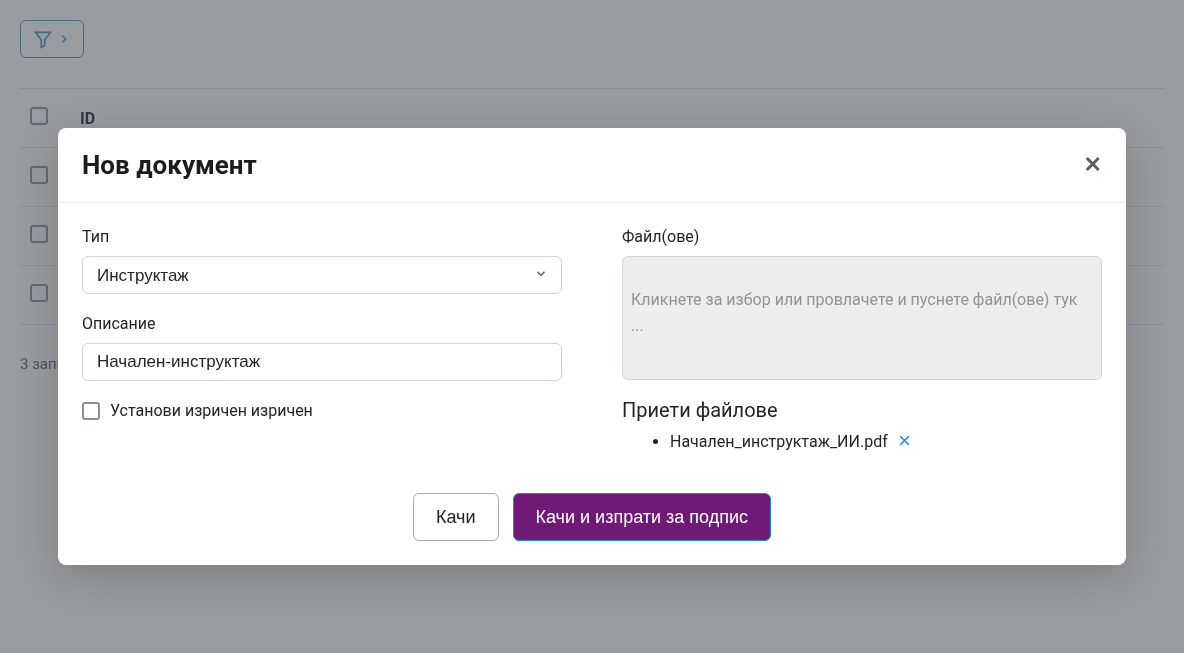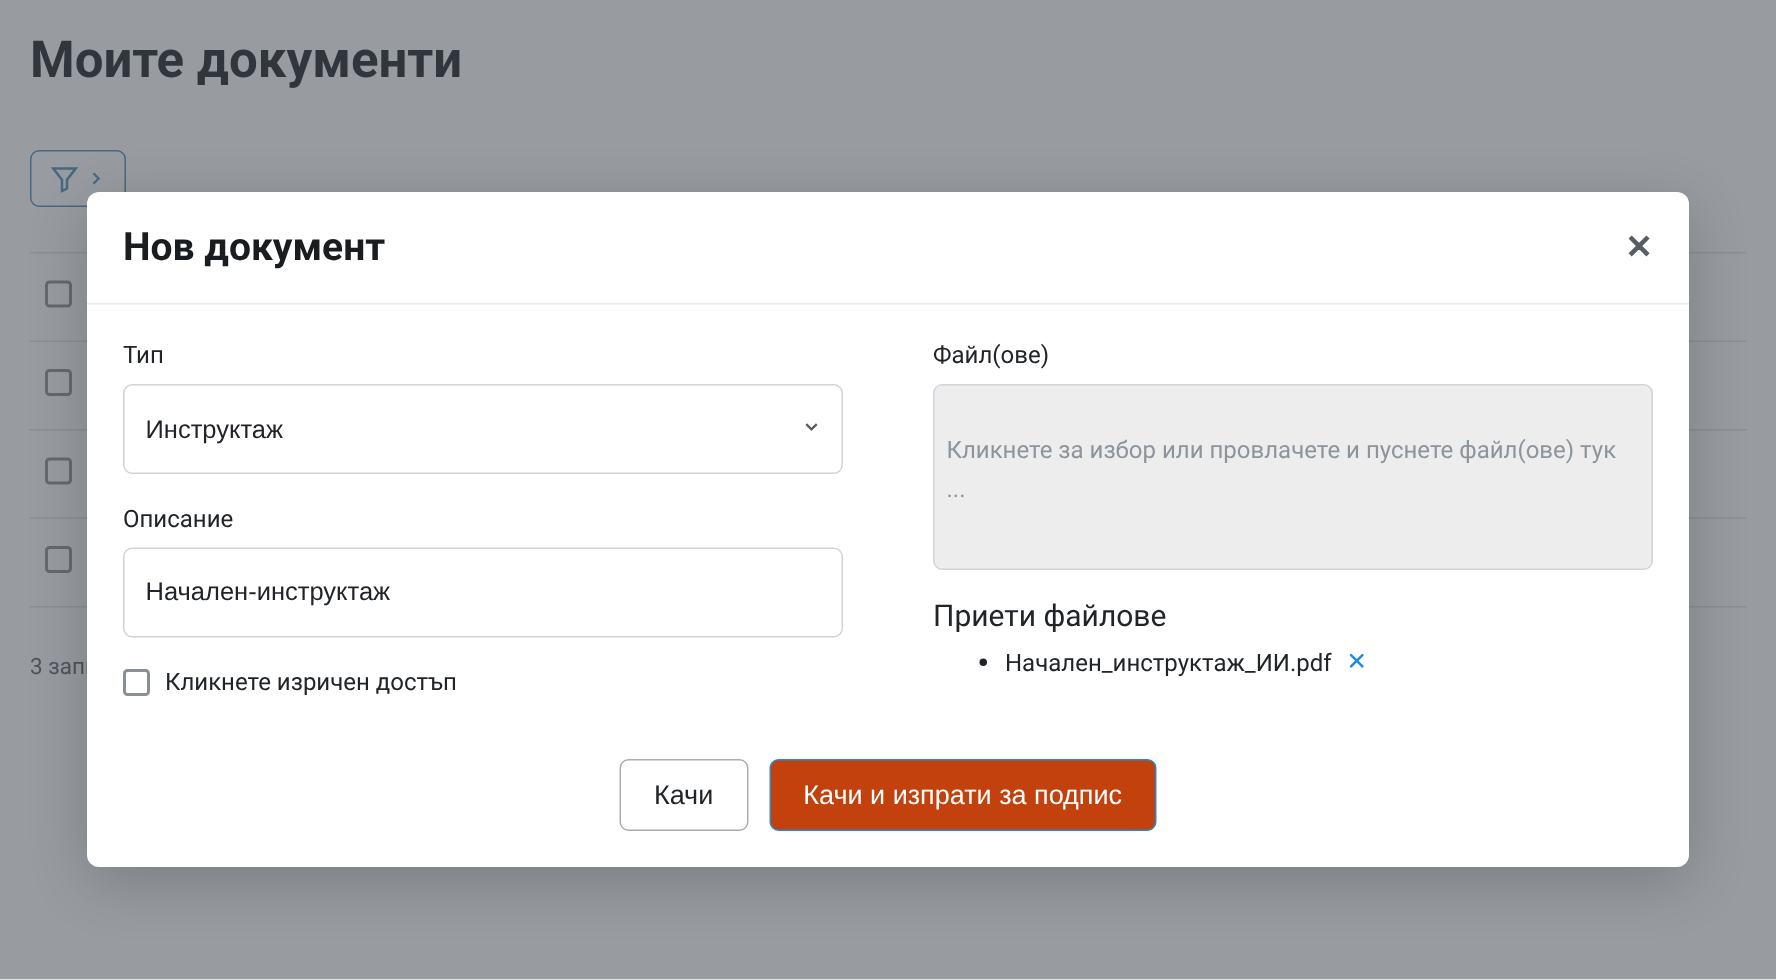--- a/index.html
+++ b/index.html
@@ -101,21 +101,21 @@
     .col { flex: 1; }
     .form-label {
       font-size: 16px;
       color: #212529;
       margin-bottom: 10px;
       display: block;
     }
     .form-group { margin-bottom: 20px; }
     .form-select, .form-input {
       width: 100%;
-      height: 60px;
+      height: 38px;
       border: 1px solid #ced4da;
       border-radius: 6px;
       padding: 0 14px;
       font-size: 17px;
       color: #212529;
       background: #fff;
     }
     .form-select {
       appearance: none;
       background-image: none;
@@ -190,30 +190,29 @@
       border-radius: 6px;
       font-size: 18px;
       cursor: pointer;
     }
     .btn-outline {
       background: #fff;
       border: 1px solid #a9adb3;
       color: #212529;
     }
     .btn-primary {
-      background: #c2410c;
+      background: #701a75;
       border: 1px solid #238bcf;
       color: #fff;
     }
   </style>
 </head>
 <body>
 
 <div class="page-bg">
-  <h1 class="page-title">Моите документи</h1>
 
   <button class="filter-btn">
     <svg width="20" height="20" viewBox="0 0 24 24" fill="none" stroke="#4a8cb8" stroke-width="2">
         <polygon points="3 4 21 4 14 13 14 20 10 22 10 13 3 4"></polygon>
       </svg>
     <svg width="14" height="14" viewBox="0 0 24 24" fill="none" stroke="#4a8cb8" stroke-width="2.5">
         <polyline points="9 18 15 12 9 6"></polyline>
       </svg>
   </button>
 
@@ -268,21 +267,21 @@
           </div>
         </div>
 
         <div class="form-group">
           <label class="form-label">Описание</label>
           <input type="text" class="form-input" value="Начален-инструктаж" style="">
         </div>
 
         <div class="check-row">
           <input type="checkbox" id="expl" style="">
-          <label for="expl">Кликнете изричен достъп</label>
+          <label for="expl">Установи изричен изричен</label>
         </div>
       </div>
 
       <div class="col">
         <label class="form-label">Файл(ове)</label>
         <div class="dropzone">Кликнете за избор или провлачете и пуснете файл(ове) тук ...</div>
         <div class="accepted-label">Приети файлове</div>
         <ul class="file-list">
           <li>
             <span>Начален_инструктаж_ИИ.pdf</span>

